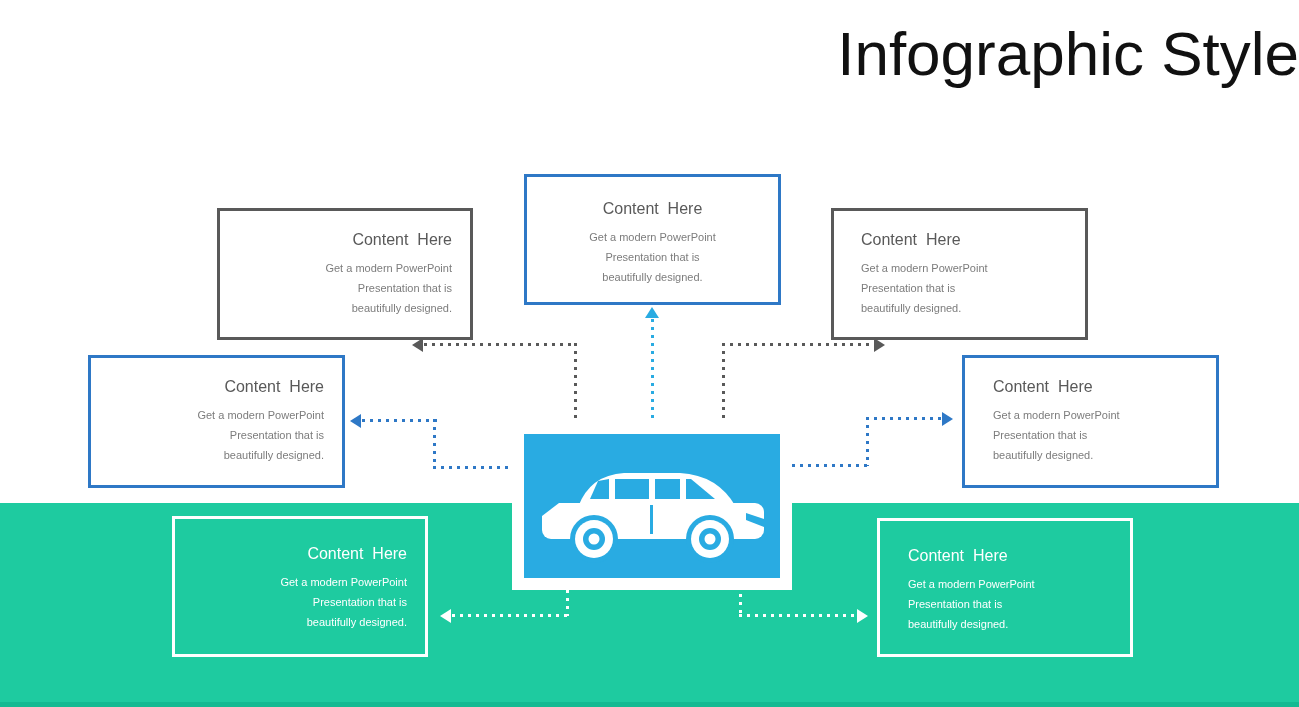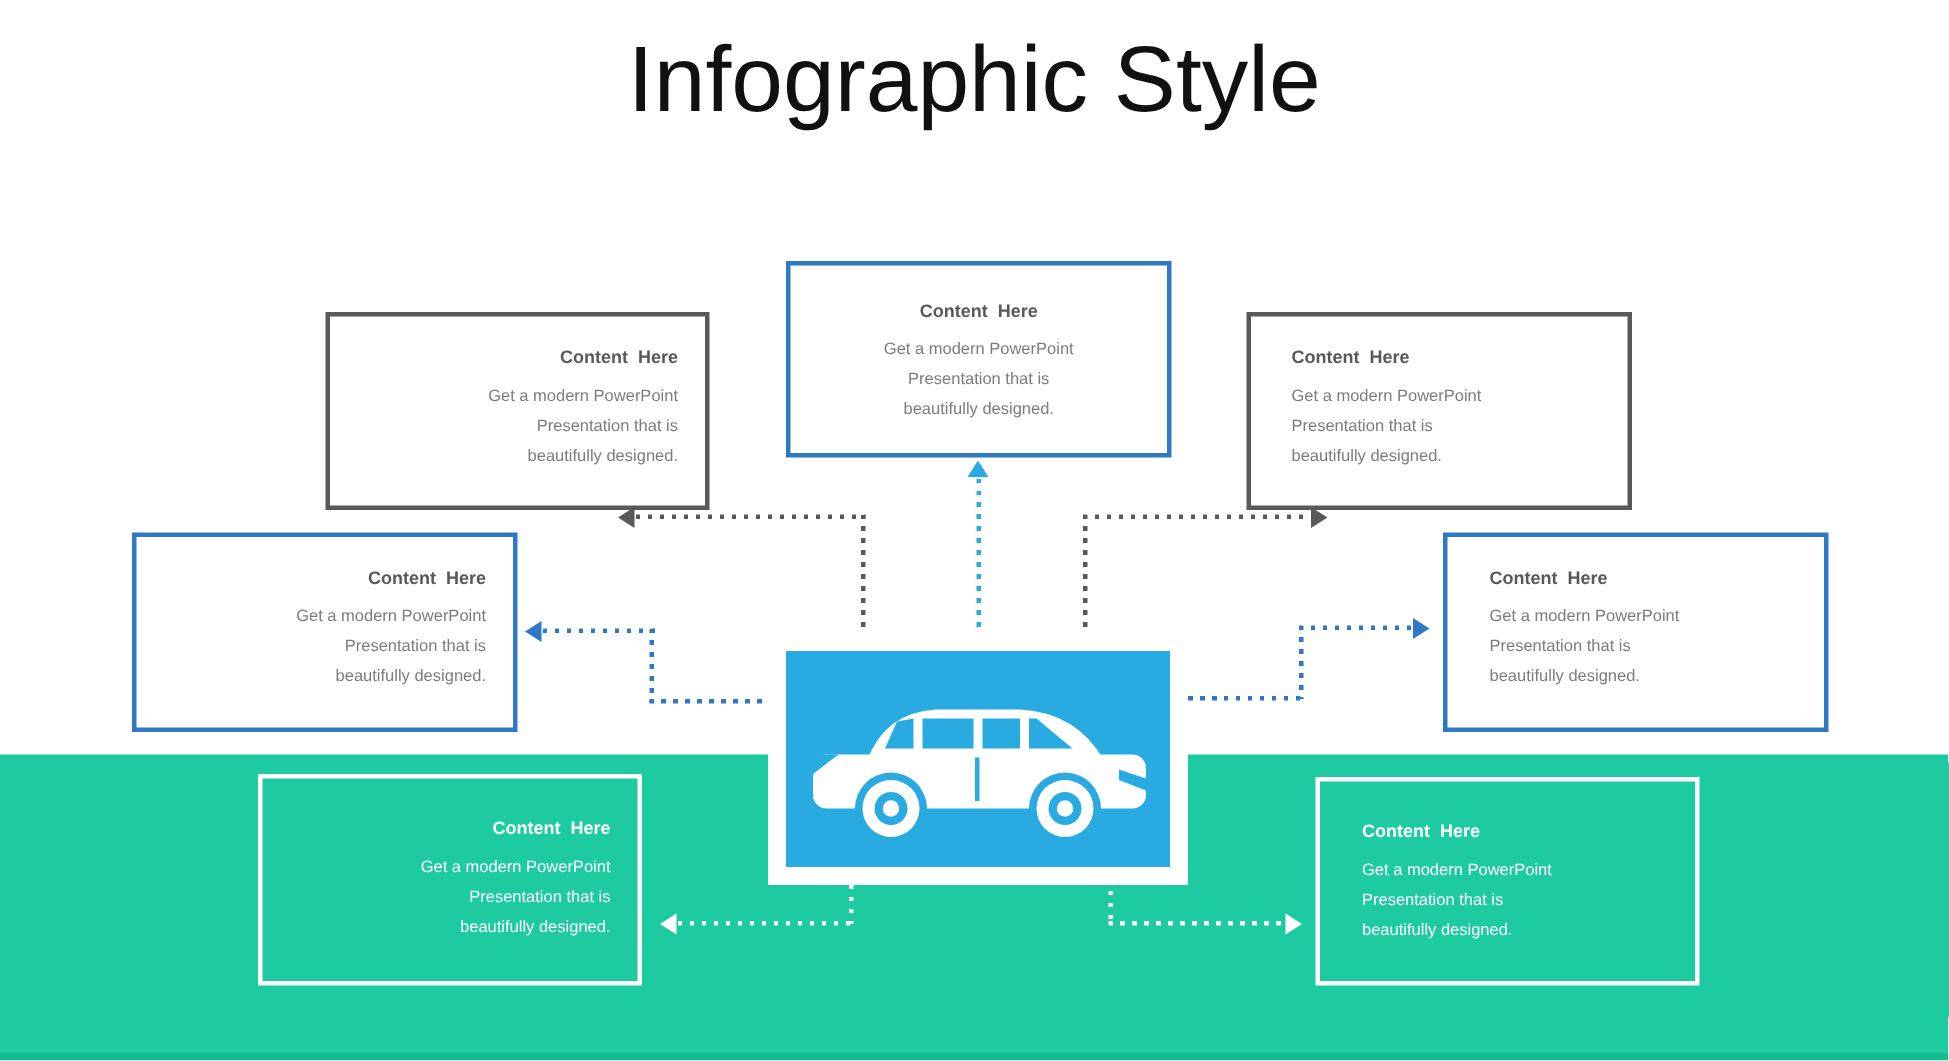--- a/index.html
+++ b/index.html
@@ -7,41 +7,41 @@
   .slide {
     position:relative;
     width:1299px; height:707px;
     background:#ffffff;
     overflow:hidden;
     font-family:"Liberation Sans", sans-serif;
   }
   
   .title {
     position:absolute; left:0; top:18px; width:100%;
-    text-align:center;
+    text-align:right;
     font-size:62px; font-weight:400; color:#111111;
     letter-spacing:0px;
   }
   
   .green-band {
     position:absolute; left:0; top:503px; width:100%; height:204px;
     background:var(--green, #1ECBA0);
   }
   .green-band-dark {
     position:absolute; left:0; bottom:0; width:100%; height:5px;
     background:var(--green-dark, #14BA92);
   }
   
   .cbox {
     position:absolute;
     background:transparent;
     padding:20px 18px 14px 18px;
   }
   .cbox .h {
-    font-size:12px; font-weight:700; color:#595959;
+    font-size:16px; font-weight:400; color:#595959;
     white-space:pre-wrap;
     margin-bottom:9px;
   }
   .cbox .b {
     font-size:11px; color:#7C7C7C;
     line-height:20px;
     white-space:pre-line;
   }
   .border-gray { border:3px solid #595959; background:#ffffff; }
   .border-blue { border:3px solid var(--blue-border, #2E78C6); background:#ffffff; }

